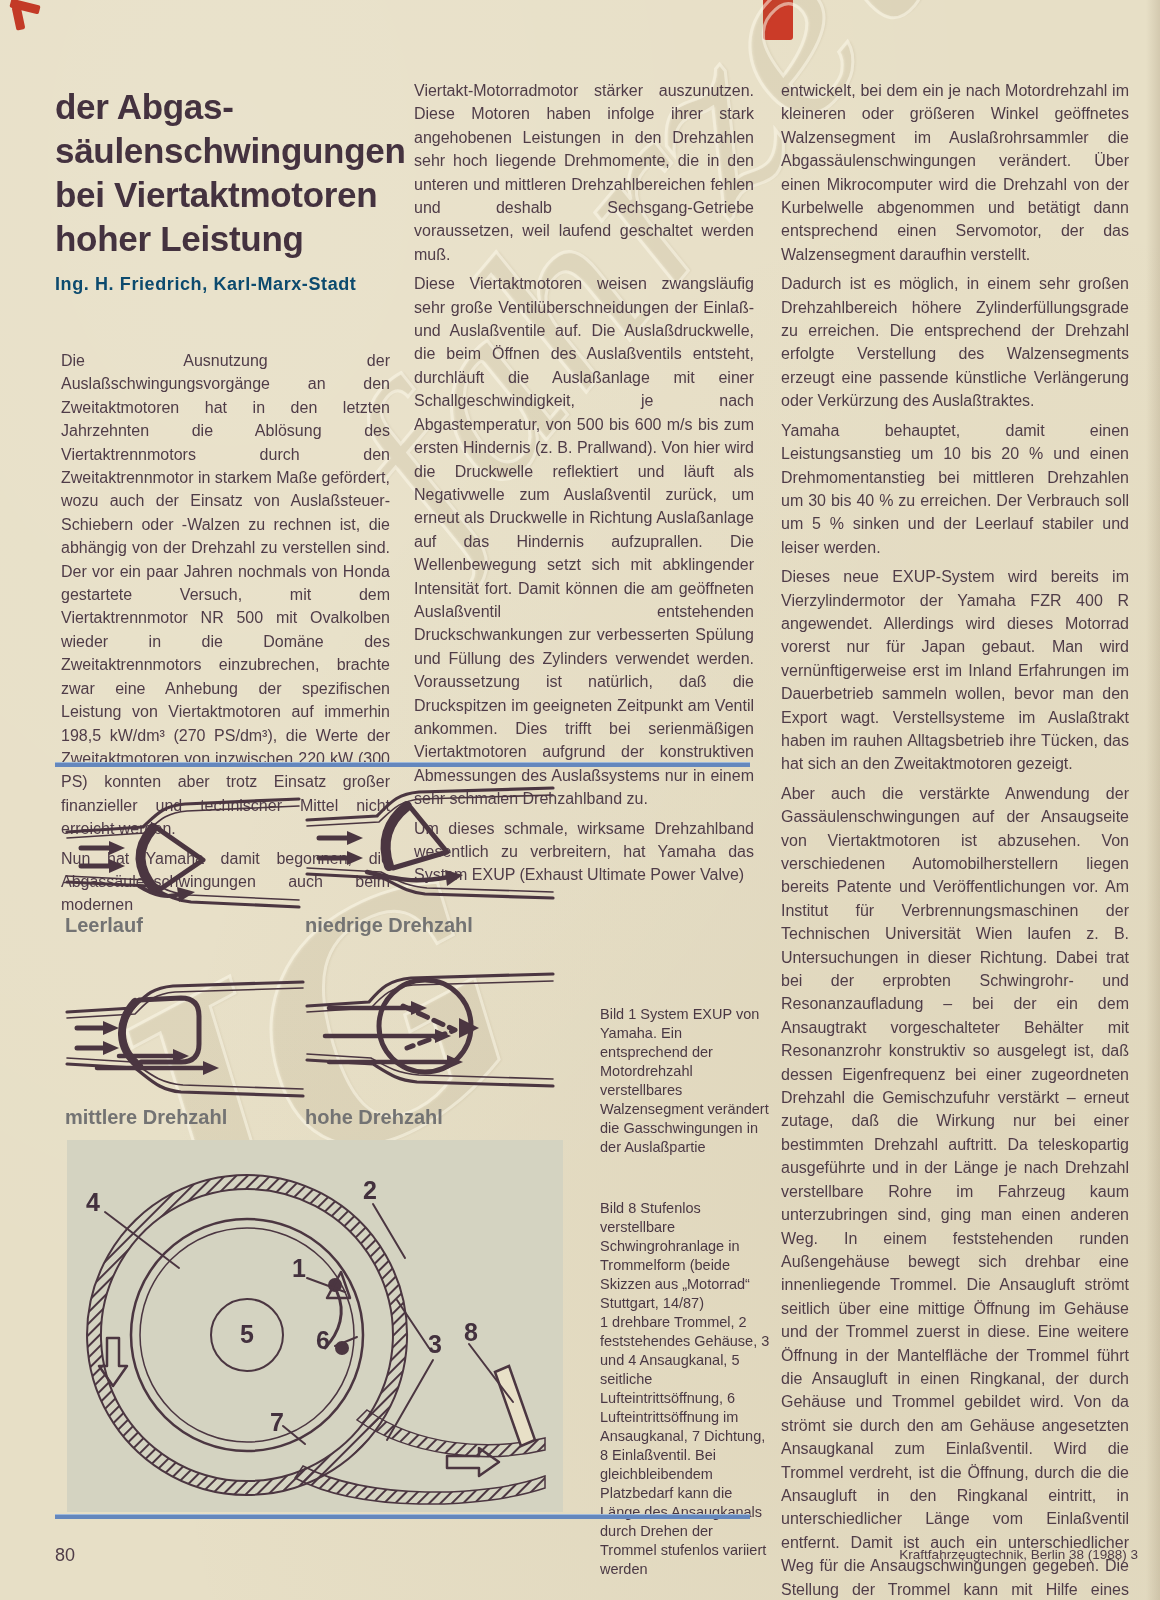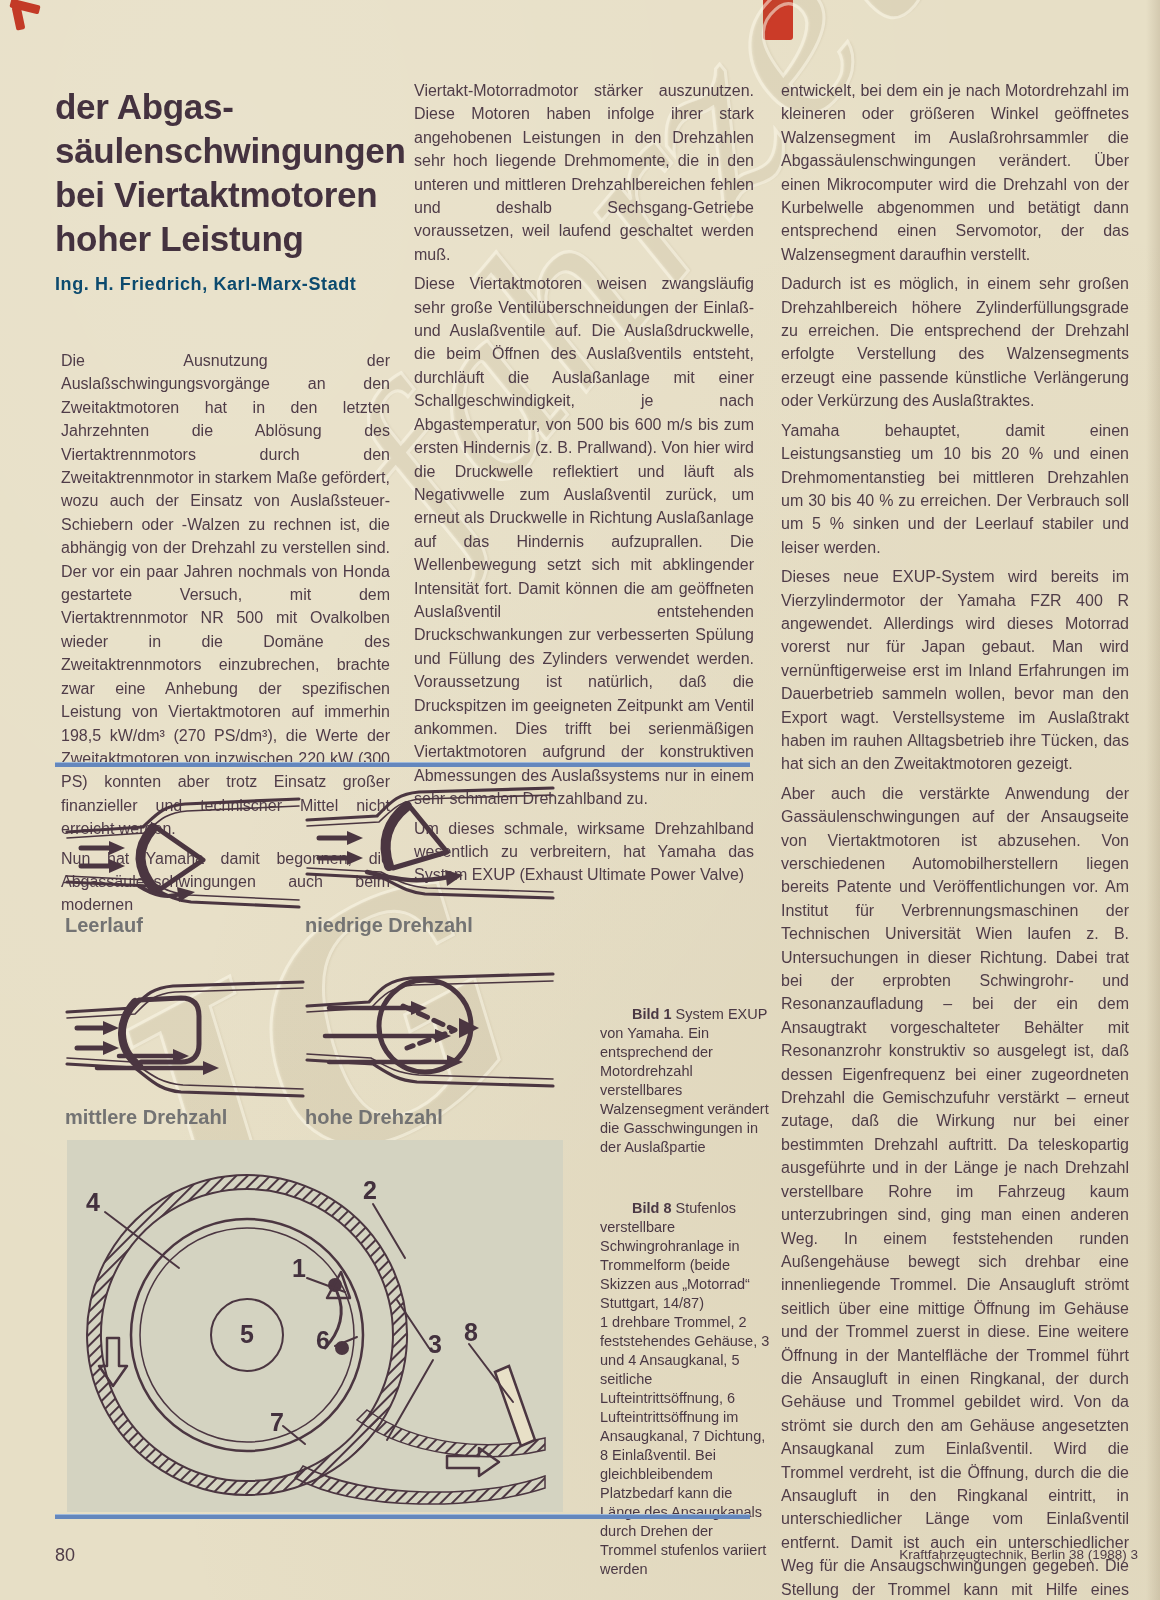--- a/index.html
+++ b/index.html
@@ -49,21 +49,21 @@
   #bild2-box{position:absolute;left:12px;top:378px;width:496px;height:372px;background:#d4d3c1;}
   #bild2-box svg{position:absolute;left:0;top:0;}
   .pn{position:absolute;font-size:25px;font-weight:bold;color:#43313e;transform:translate(-50%,-50%);z-index:2;}
   .pn1{left:232px;top:128px;} .pn2{left:303px;top:50px;} .pn3{left:368px;top:204px;}
   .pn4{left:26px;top:62px;}   .pn5{left:180px;top:194px;} .pn6{left:256px;top:200px;}
   .pn7{left:210px;top:282px;} .pn8{left:404px;top:192px;}
 
   .caption{position:absolute;width:172px;font-size:14.5px;line-height:19px;color:#4a3844;text-align:left;}
   #caption1{left:545px;top:243px;}
   #caption2{left:545px;top:437px;}
-  .cap-label{font-weight:bold;margin-left:32px;}
+  .cap-label{font-weight:normal;}
   .cap-legend{margin-top:0;}
 
   
   #page-number{position:absolute;left:55px;top:1545px;font-size:18px;z-index:1;}
   #journal-ref{position:absolute;right:22px;top:1547px;font-size:13.5px;z-index:1;}
 
   .ink{stroke:#4b3641;fill:none;stroke-linecap:round;stroke-linejoin:round;}
   .inkfill{fill:#4b3641;stroke:none;}
 </style>
 </head>

